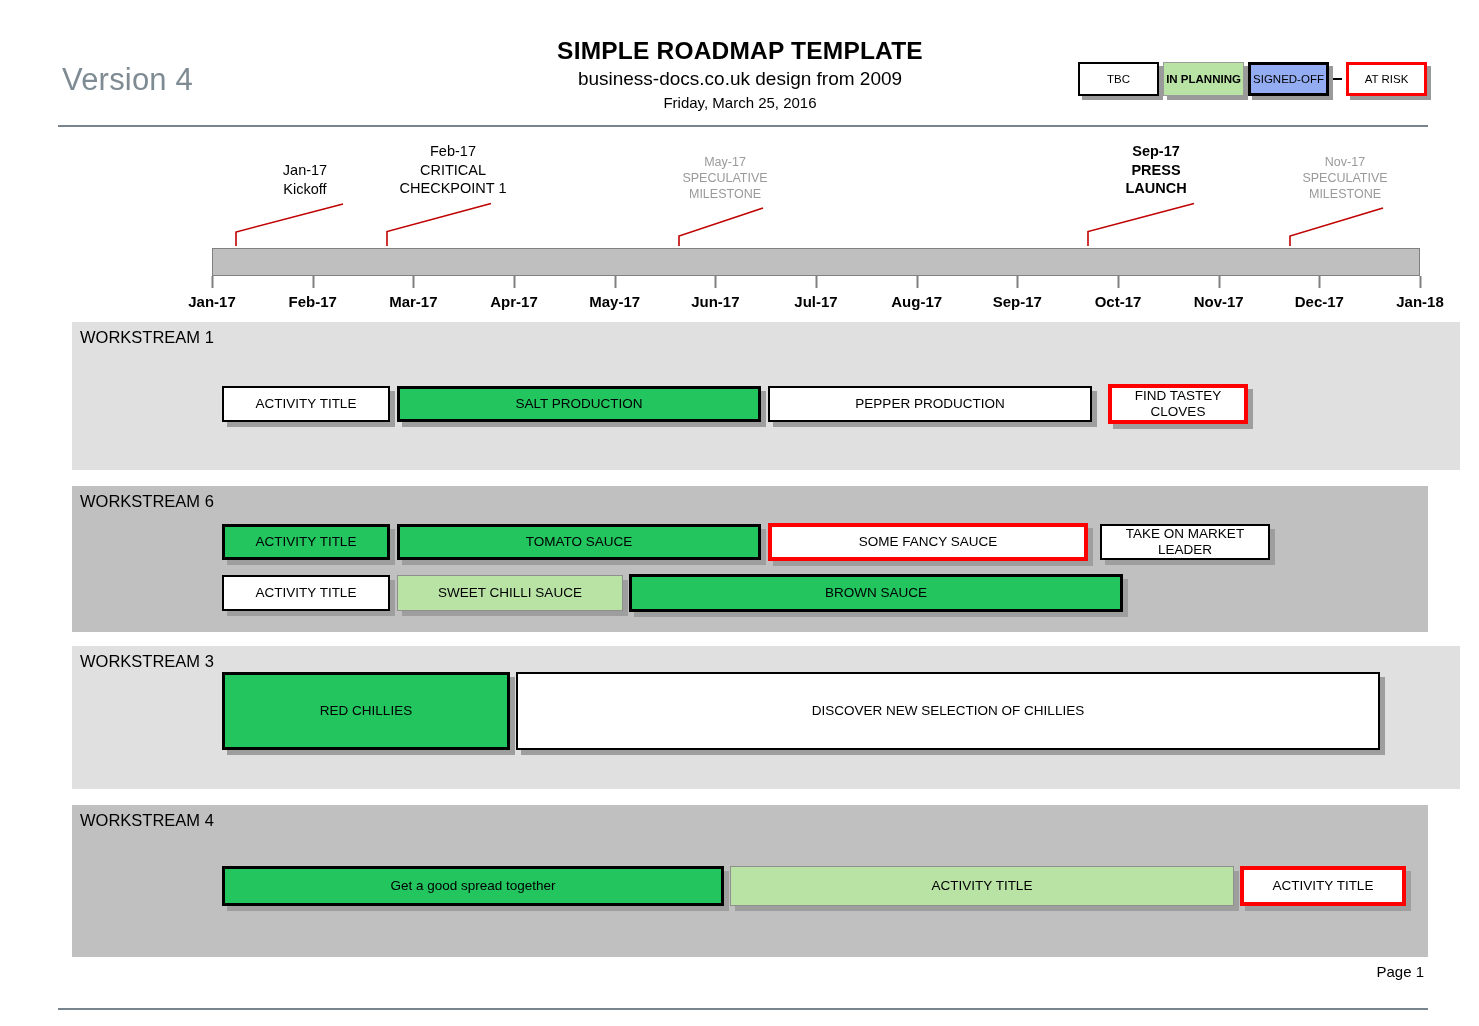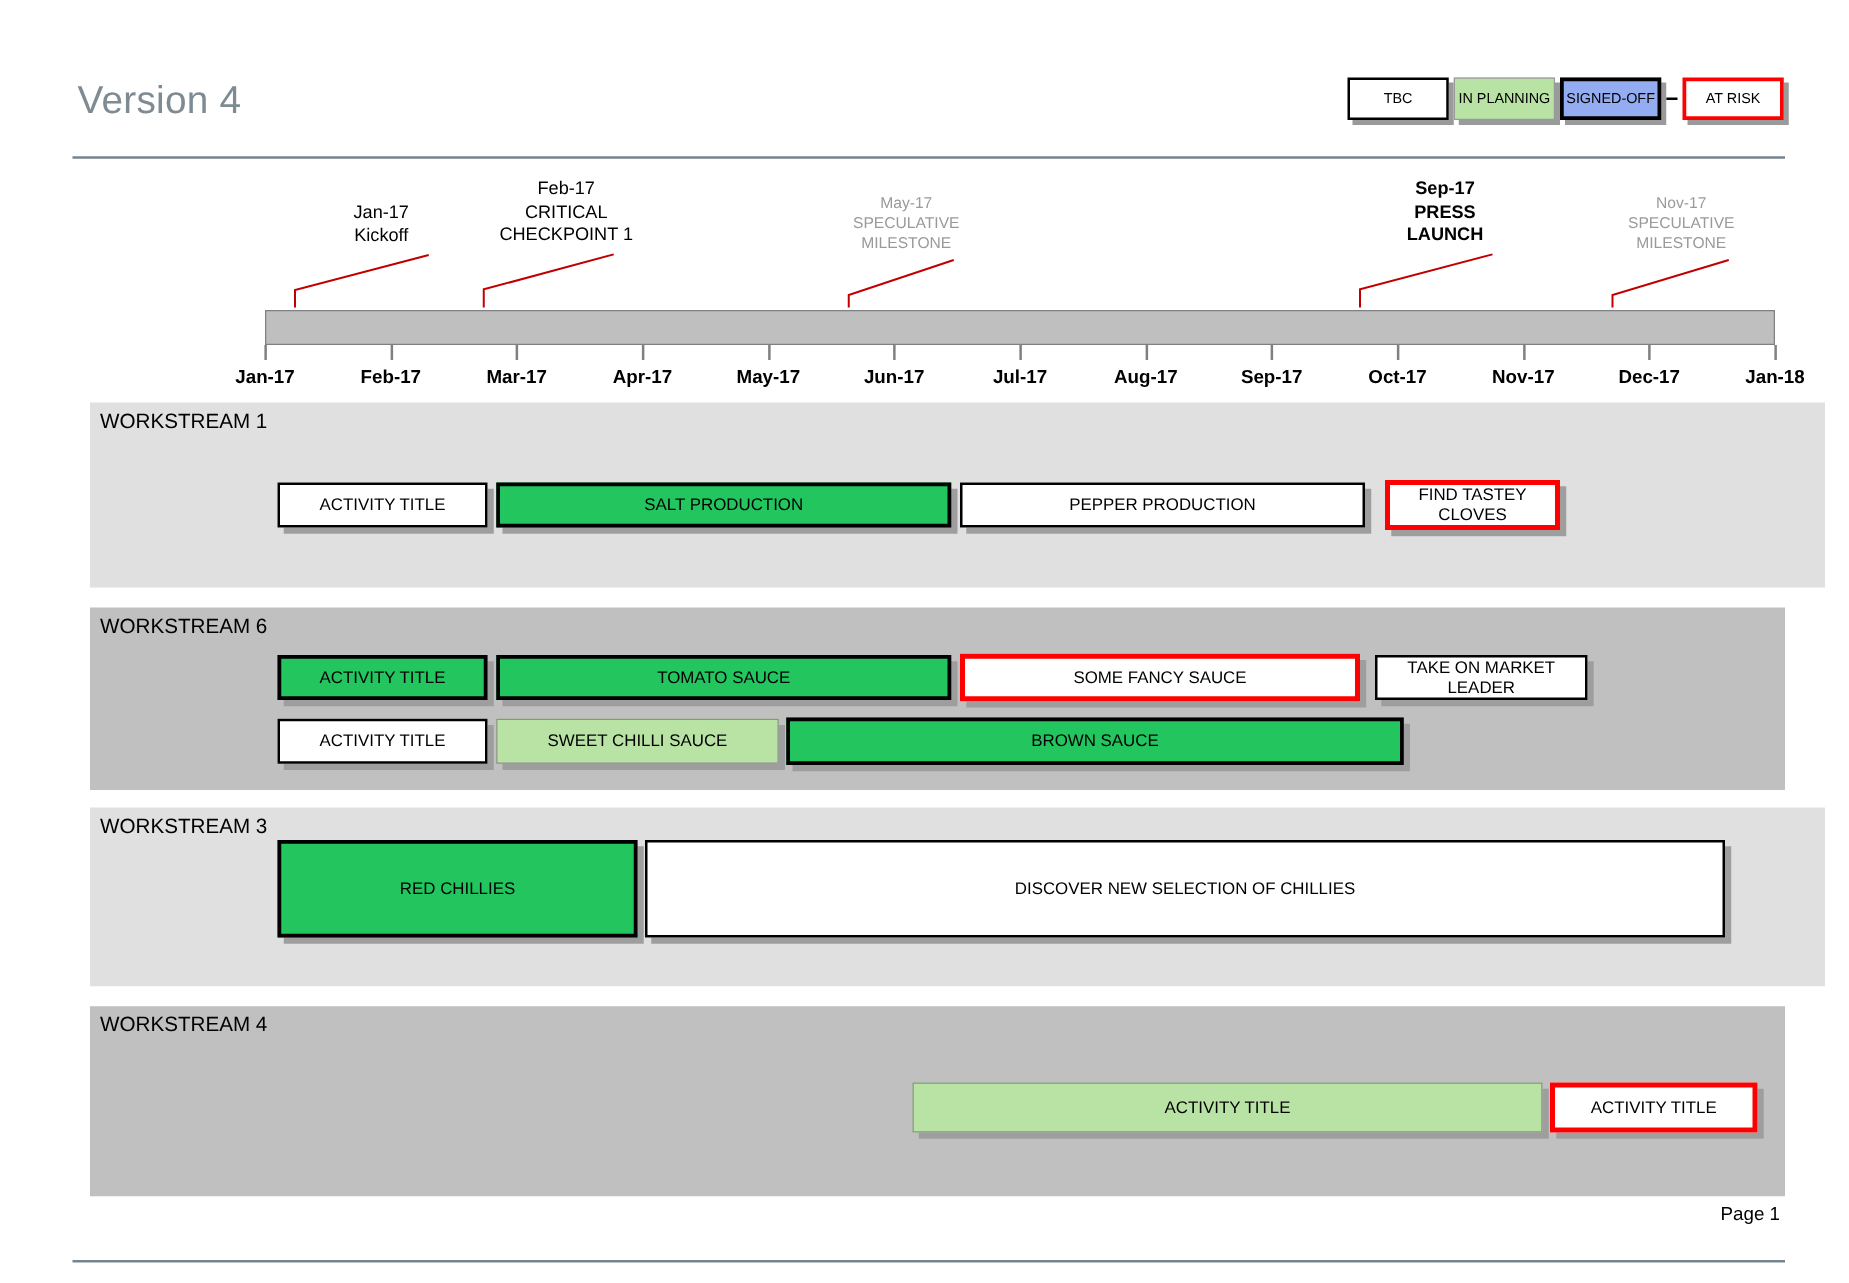--- a/index.html
+++ b/index.html
@@ -89,21 +89,21 @@
   }
   .legend-box::after {
     content: "";
     position: absolute;
     left: 4px; top: 4px;
     width: 100%; height: 100%;
     background: #9a9a9a;
     z-index: 1;
   }
   .lg-tbc .lg-inner        { background: #ffffff; border: 2px solid #000000; }
-  .lg-planning .lg-inner   { background: #b9e3a4; border: 1px solid #9a9a9a; }
+  .lg-planning .lg-inner   { background: #b9e3a4; border: 1px solid #9a9a9a; font-weight: bold; }
   .lg-signed .lg-inner     { background: #93acf2; border: 3px solid #000000; }
   .lg-atrisk .lg-inner     { background: #ffffff; border: 3px solid #fe0000; }
   .lg-connector {
     width: 9px; height: 2px; background: #000000; margin-right: 4px;
   }
 
   
   #milestones {
     position: absolute;
     left: 0; top: 128px;
@@ -207,20 +207,25 @@
     background: #79858e;
   }
 </style>
 </head>
 <body>
 
 <div id="header">
 
   <div id="version-label">Version 4</div>
 
+  <div id="title-block">
+    <div id="doc-title">SIMPLE ROADMAP TEMPLATE</div>
+    <div id="doc-subtitle">business-docs.co.uk design from 2009</div>
+    <div id="doc-date">Friday, March 25, 2016</div>
+  </div>
 
   <div id="legend">
       <div class="legend-box lg-tbc">
         <div class="lg-inner">TBC</div>
       </div>
       <div class="legend-box lg-planning">
         <div class="lg-inner">IN PLANNING</div>
       </div>
       <div class="legend-box lg-signed">
         <div class="lg-inner">SIGNED-OFF</div>
@@ -354,20 +359,23 @@
       <div class="ws-title">WORKSTREAM 3</div>
       <div class="bar signed" style="left: 150px; top: 26px; width: 288px; height: 78px;">
         <div class="bar-inner">RED CHILLIES</div>
       </div>
       <div class="bar tbc" style="left: 444px; top: 26px; width: 864px; height: 78px;">
         <div class="bar-inner">DISCOVER NEW SELECTION OF CHILLIES</div>
       </div>
     </div>
     <div class="ws-band dark" style="top: 805px; height: 152px;">
       <div class="ws-title">WORKSTREAM 4</div>
+      <div class="bar signed" style="left: 150px; top: 61px; width: 502px; height: 40px;">
+        <div class="bar-inner">Get a good spread together</div>
+      </div>
       <div class="bar planning" style="left: 658px; top: 61px; width: 504px; height: 40px;">
         <div class="bar-inner">ACTIVITY TITLE</div>
       </div>
       <div class="bar atrisk" style="left: 1168px; top: 61px; width: 166px; height: 40px;">
         <div class="bar-inner">ACTIVITY TITLE</div>
       </div>
     </div>
   </div>
 
 <div id="page-number">Page 1</div>

